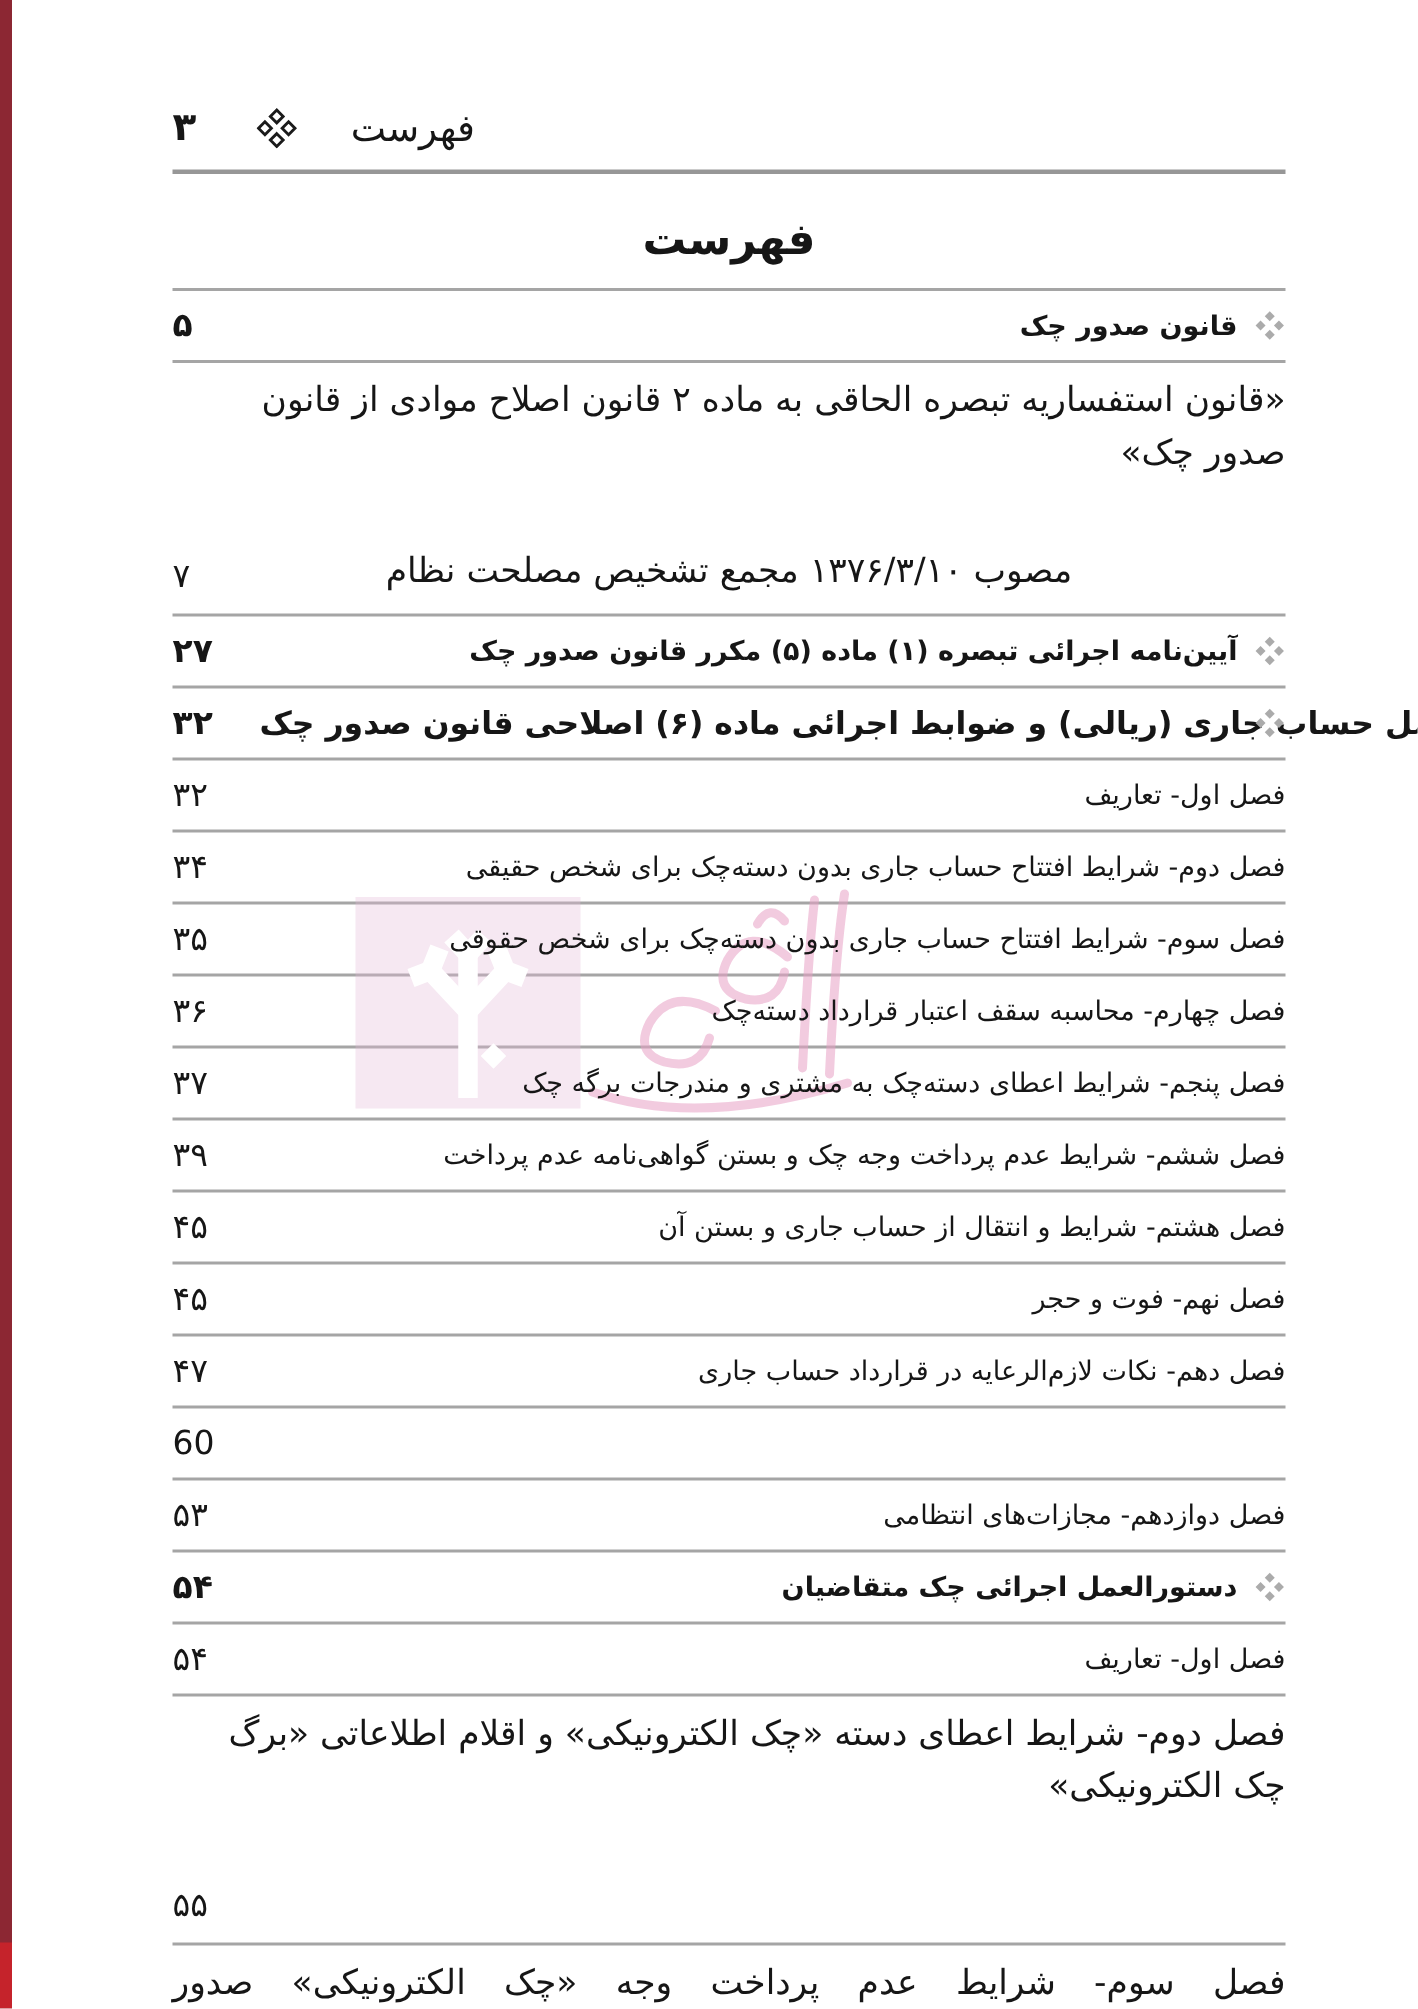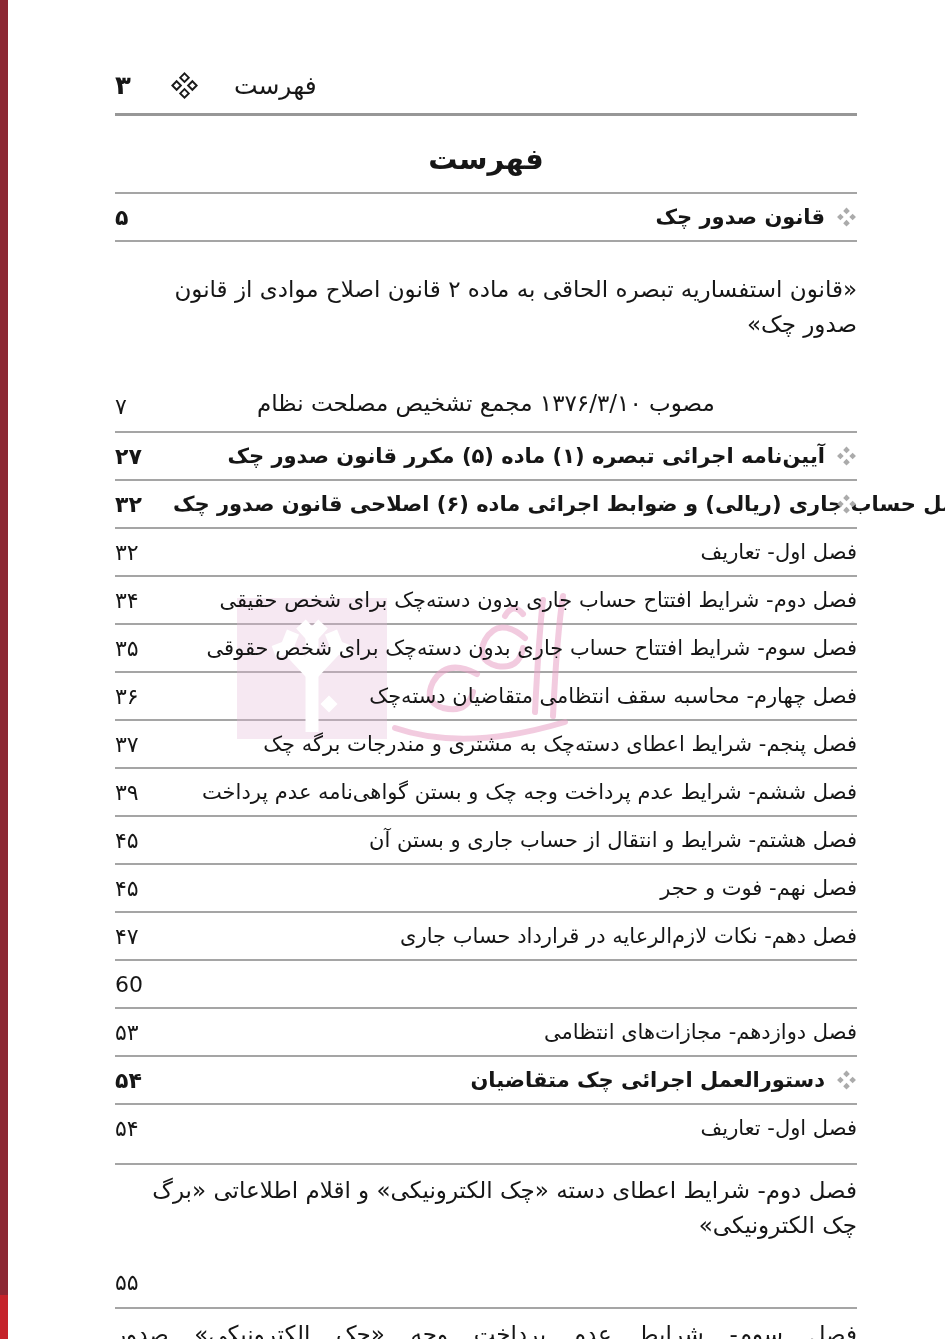--- a/index.html
+++ b/index.html
@@ -18,33 +18,33 @@
   .hdr-num{font-weight:bold;font-size:26px;line-height:30px;}
   .hdr-orn{margin:0 36px 0 40px;display:inline-flex;}
   .hdr-title{font-size:25px;direction:rtl;}
   .header-rule{border-bottom:3px solid #979797;height:0;}
 
   .doc-title{text-align:center;font-size:29px;font-weight:bold;margin:26px 0 16px 0;direction:rtl;}
 
   .toc{width:100%;}
   .row{border-top:2px solid #a5a5a5;display:flex;align-items:center;padding:6px 0;position:relative;min-height:34px;}
   .row .num{flex:none;width:58px;font-size:22px;direction:ltr;text-align:left;position:relative;z-index:4;}
-  .row .txt{flex:1;direction:rtl;text-align:right;font-size:21px;line-height:33px;white-space:nowrap;position:relative;z-index:4;}
+  .row .txt{flex:1;direction:rtl;text-align:right;font-size:18px;line-height:33px;white-space:nowrap;position:relative;z-index:4;}
   .row.section{font-weight:bold;}
   .row.section .txt{padding-right:32px;}
   .row.long .txt{font-size:21px;}
   .bullet{position:absolute;right:0;top:50%;transform:translateY(-50%);display:flex;z-index:4;}
 
   .row.multi{display:block;padding:8px 0 10px 0;}
   .row.multi .num{position:absolute;left:0;bottom:12px;width:auto;}
   .row.multi .line{direction:rtl;font-size:23px;line-height:35px;position:relative;z-index:4;}
-  .line.right{text-align:right;margin-top:22px;}
+  .line.right{text-align:right;}
   .line.center{text-align:center;margin-top:44px;}
   .row.wrapped .line{text-align:right;}
-  .row.wrapped{min-height:104px;padding-bottom:30px;margin-top:12px;}
+  .row.wrapped{min-height:104px;padding-bottom:52px;}
   .row.justify .line{text-align:justify;word-spacing:5px;}
   .row.justify{padding-bottom:40px;}
 
   
   .watermark{position:absolute;left:237px;top:594px;width:345px;height:152px;z-index:3;pointer-events:none;}
   .wm-box{position:absolute;left:0;top:4px;width:150px;height:141px;background:rgba(228,185,214,0.32);}
   .wm-glyph{position:absolute;left:20px;top:8px;}
   .wm-script{position:absolute;left:148px;top:-16px;}
 </style>
 </head>
@@ -121,21 +121,21 @@
       <div class="row item">
         <span class="num">۳۴</span>
         <div class="txt">فصل دوم- شرایط افتتاح حساب جاری بدون دسته‌چک برای شخص حقیقی</div>
       </div>
       <div class="row item">
         <span class="num">۳۵</span>
         <div class="txt">فصل سوم- شرایط افتتاح حساب جاری بدون دسته‌چک برای شخص حقوقی</div>
       </div>
       <div class="row item">
         <span class="num">۳۶</span>
-        <div class="txt">فصل چهارم- محاسبه سقف انتظامی متقاضیان دسته‌چک</div>
+        <div class="txt">فصل چهارم- محاسبه سقف اعتبار قرارداد دسته‌چک</div>
       </div>
       <div class="row item">
         <span class="num">۳۷</span>
         <div class="txt">فصل پنجم- شرایط اعطای دسته‌چک به مشتری و مندرجات برگه چک</div>
       </div>
       <div class="row item">
         <span class="num">۳۹</span>
         <div class="txt">فصل ششم- شرایط عدم پرداخت وجه چک و بستن گواهی‌نامه عدم پرداخت</div>
       </div>
       <div class="row item">

